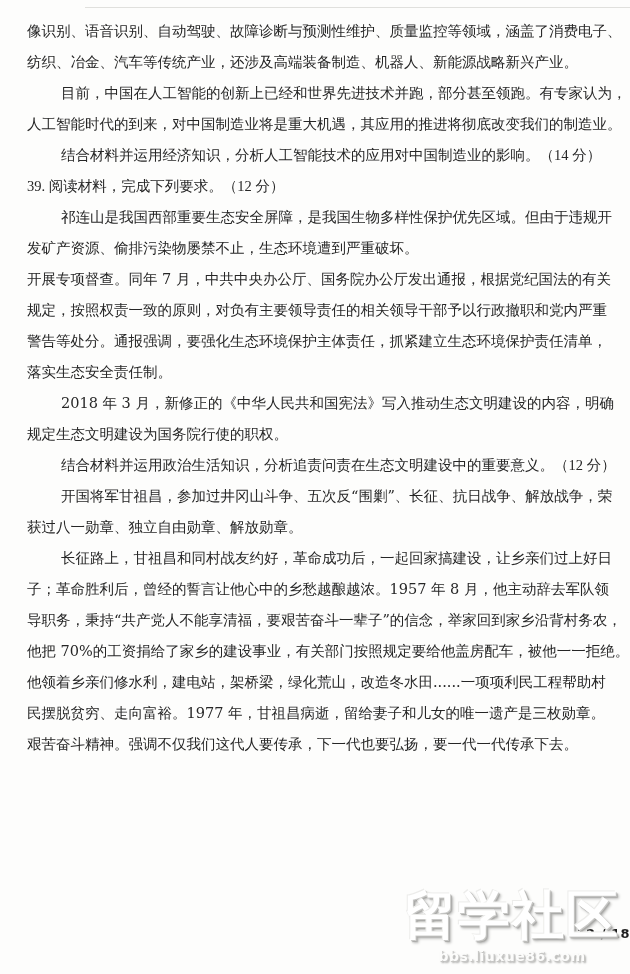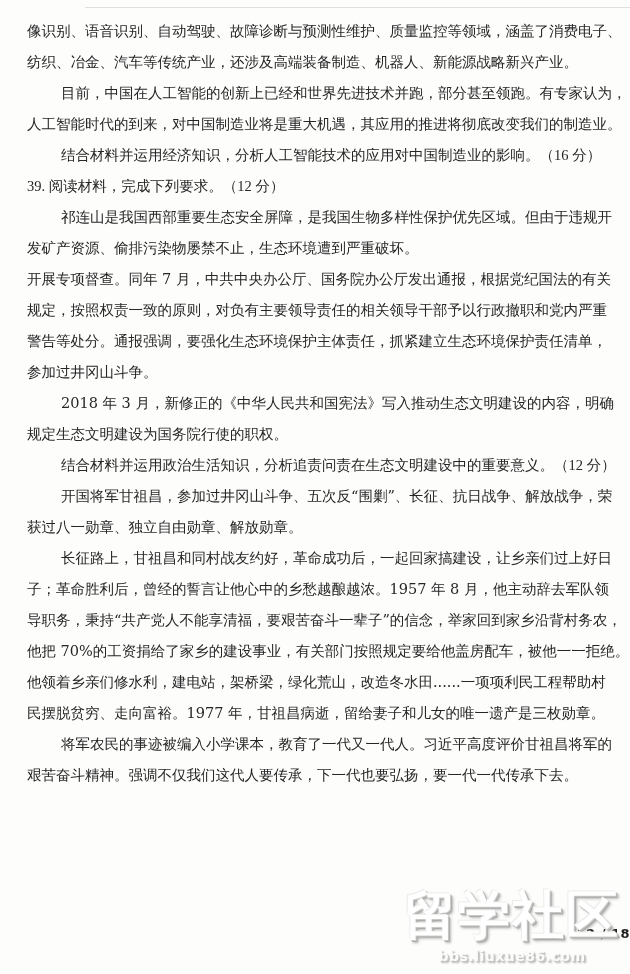--- a/index.html
+++ b/index.html
@@ -80,40 +80,39 @@
 
 <div class="page">
 
   <div class="scan-artifact"></div>
 
   <div class="content">
     <div class="ln m">像识别、语音识别、自动驾驶、故障诊断与预测性维护、质量监控等领域，涵盖了消费电子、</div>
     <div class="ln m">纺织、冶金、汽车等传统产业，还涉及高端装备制造、机器人、新能源战略新兴产业。</div>
     <div class="ln m ind">目前，中国在人工智能的创新上已经和世界先进技术并跑，部分甚至领跑。有专家认为，</div>
     <div class="ln m">人工智能时代的到来，对中国制造业将是重大机遇，其应用的推进将彻底改变我们的制造业。</div>
-    <div class="ln q ind">结合材料并运用经济知识，分析人工智能技术的应用对中国制造业的影响。（16 分）</div>
+    <div class="ln q ind">结合材料并运用经济知识，分析人工智能技术的应用对中国制造业的影响。（14 分）</div>
     <div class="ln q">39. 阅读材料，完成下列要求。（12 分）</div>
     <div class="ln m ind">祁连山是我国西部重要生态安全屏障，是我国生物多样性保护优先区域。但由于违规开</div>
     <div class="ln m">发矿产资源、偷排污染物屡禁不止，生态环境遭到严重破坏。</div>
     <div class="ln m">开展专项督查。同年 7 月，中共中央办公厅、国务院办公厅发出通报，根据党纪国法的有关</div>
     <div class="ln m">规定，按照权责一致的原则，对负有主要领导责任的相关领导干部予以行政撤职和党内严重</div>
     <div class="ln m">警告等处分。通报强调，要强化生态环境保护主体责任，抓紧建立生态环境保护责任清单，</div>
-    <div class="ln m">参加过井冈山斗争。</div>
+    <div class="ln m">落实生态安全责任制。</div>
     <div class="ln m ind">2018 年 3 月，新修正的《中华人民共和国宪法》写入推动生态文明建设的内容，明确</div>
     <div class="ln m">规定生态文明建设为国务院行使的职权。</div>
     <div class="ln q ind">结合材料并运用政治生活知识，分析追责问责在生态文明建设中的重要意义。（12 分）</div>
     <div class="ln m ind">开国将军甘祖昌，参加过井冈山斗争、五次反“围剿”、长征、抗日战争、解放战争，荣</div>
     <div class="ln m">获过八一勋章、独立自由勋章、解放勋章。</div>
     <div class="ln m ind">长征路上，甘祖昌和同村战友约好，革命成功后，一起回家搞建设，让乡亲们过上好日</div>
     <div class="ln m">子；革命胜利后，曾经的誓言让他心中的乡愁越酿越浓。1957 年 8 月，他主动辞去军队领</div>
     <div class="ln m">导职务，秉持“共产党人不能享清福，要艰苦奋斗一辈子”的信念，举家回到家乡沿背村务农，</div>
     <div class="ln m">他把 70%的工资捐给了家乡的建设事业，有关部门按照规定要给他盖房配车，被他一一拒绝。</div>
     <div class="ln m">他领着乡亲们修水利，建电站，架桥梁，绿化荒山，改造冬水田......一项项利民工程帮助村</div>
     <div class="ln m">民摆脱贫穷、走向富裕。1977 年，甘祖昌病逝，留给妻子和儿女的唯一遗产是三枚勋章。</div>
-    <div class="ln m ind">将军农民的事迹被编入小学课本，教育了一代又一代人。习近平高度评价甘祖昌将军的</div>
     <div class="ln m">艰苦奋斗精神。强调不仅我们这代人要传承，下一代也要弘扬，要一代一代传承下去。</div>
   </div>
 
   <div class="footer">12 / 18</div>
 
   <div class="watermark">
     <div class="wm-title">留学社区</div>
     <div class="wm-site">bbs.liuxue86.com</div>
   </div>
 

